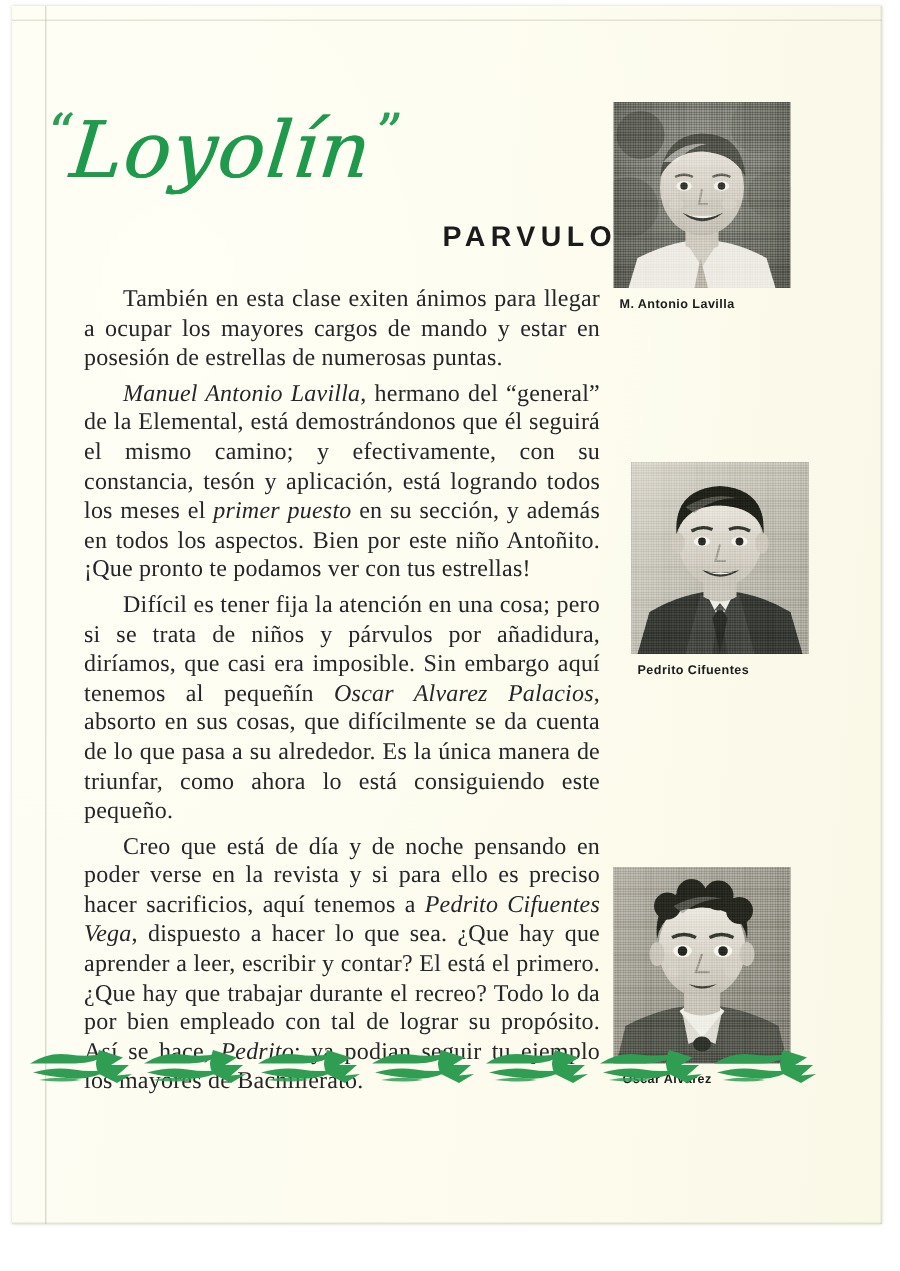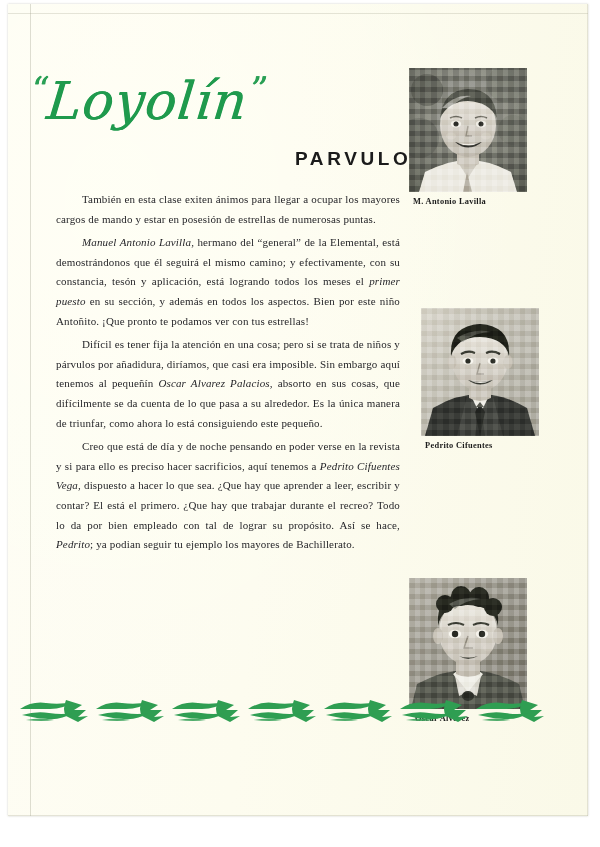--- a/index.html
+++ b/index.html
@@ -115,21 +115,21 @@
     position: absolute;
     left: 56px;
     top: 190px;
     width: 344px;
   }
   #article p {
     margin: 0 0 0 0;
     text-indent: 26px;
     text-align: justify;
     font-family: "Liberation Serif", serif;
-    font-size: 11px;
+    font-size: 16px;
     line-height: 19.6px;
     color: #26262a;
     letter-spacing: 0.15px;
   }
   #article p + p { margin-top: 4px; }
   #article p i, #article p em {
     font-style: italic;
   }
 
   
@@ -139,21 +139,21 @@
   }
   .photo {
     width: 118px;
     position: relative;
     overflow: hidden;
     background: #8d8d8d;
     filter: contrast(1.04) brightness(1.0);
   }
   .photo-caption {
     margin-top: 5px;
-    font-family: Liberation Serif, serif;
+    font-family: Liberation Sans, sans-serif;
     font-weight: bold;
     font-size: 8.4px;
     color: #1c1c1c;
     letter-spacing: 0.3px;
     text-align: left;
     padding-left: 4px;
     white-space: nowrap;
   }
   #photo-block-1 { left: 409px; top: 68px; }
   #photo-block-1 .photo { height: 124px; }

